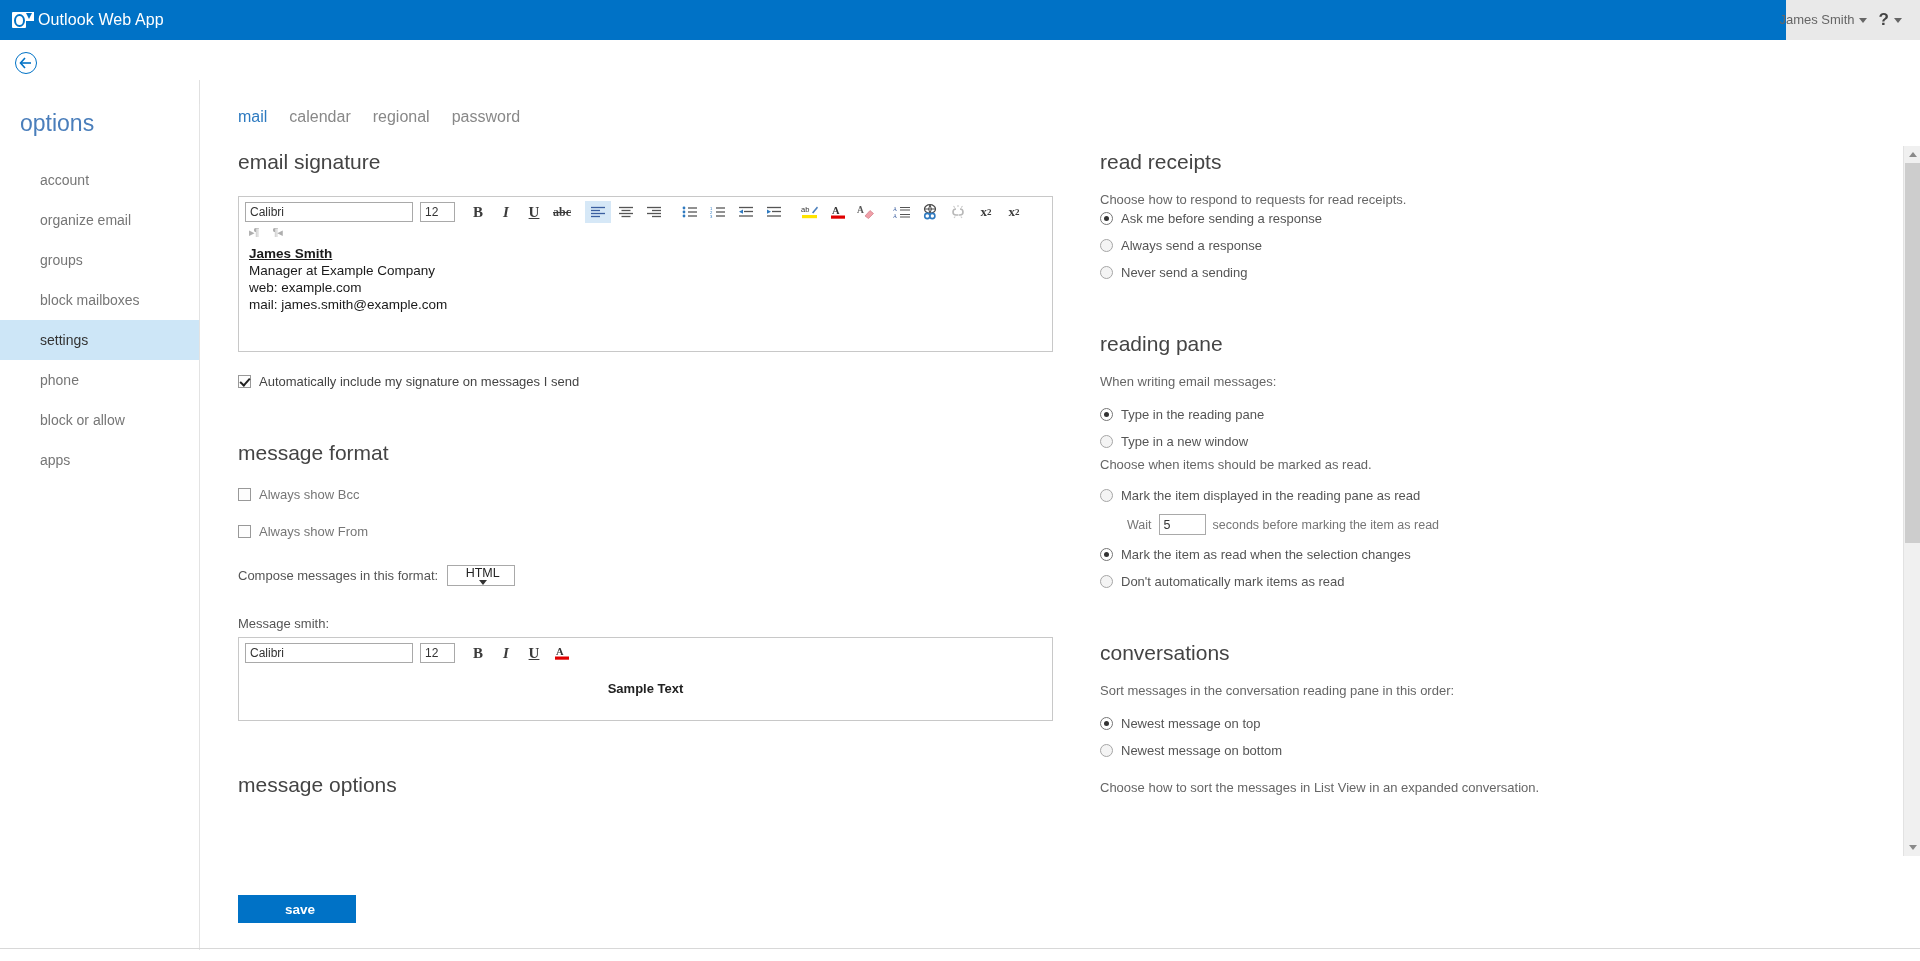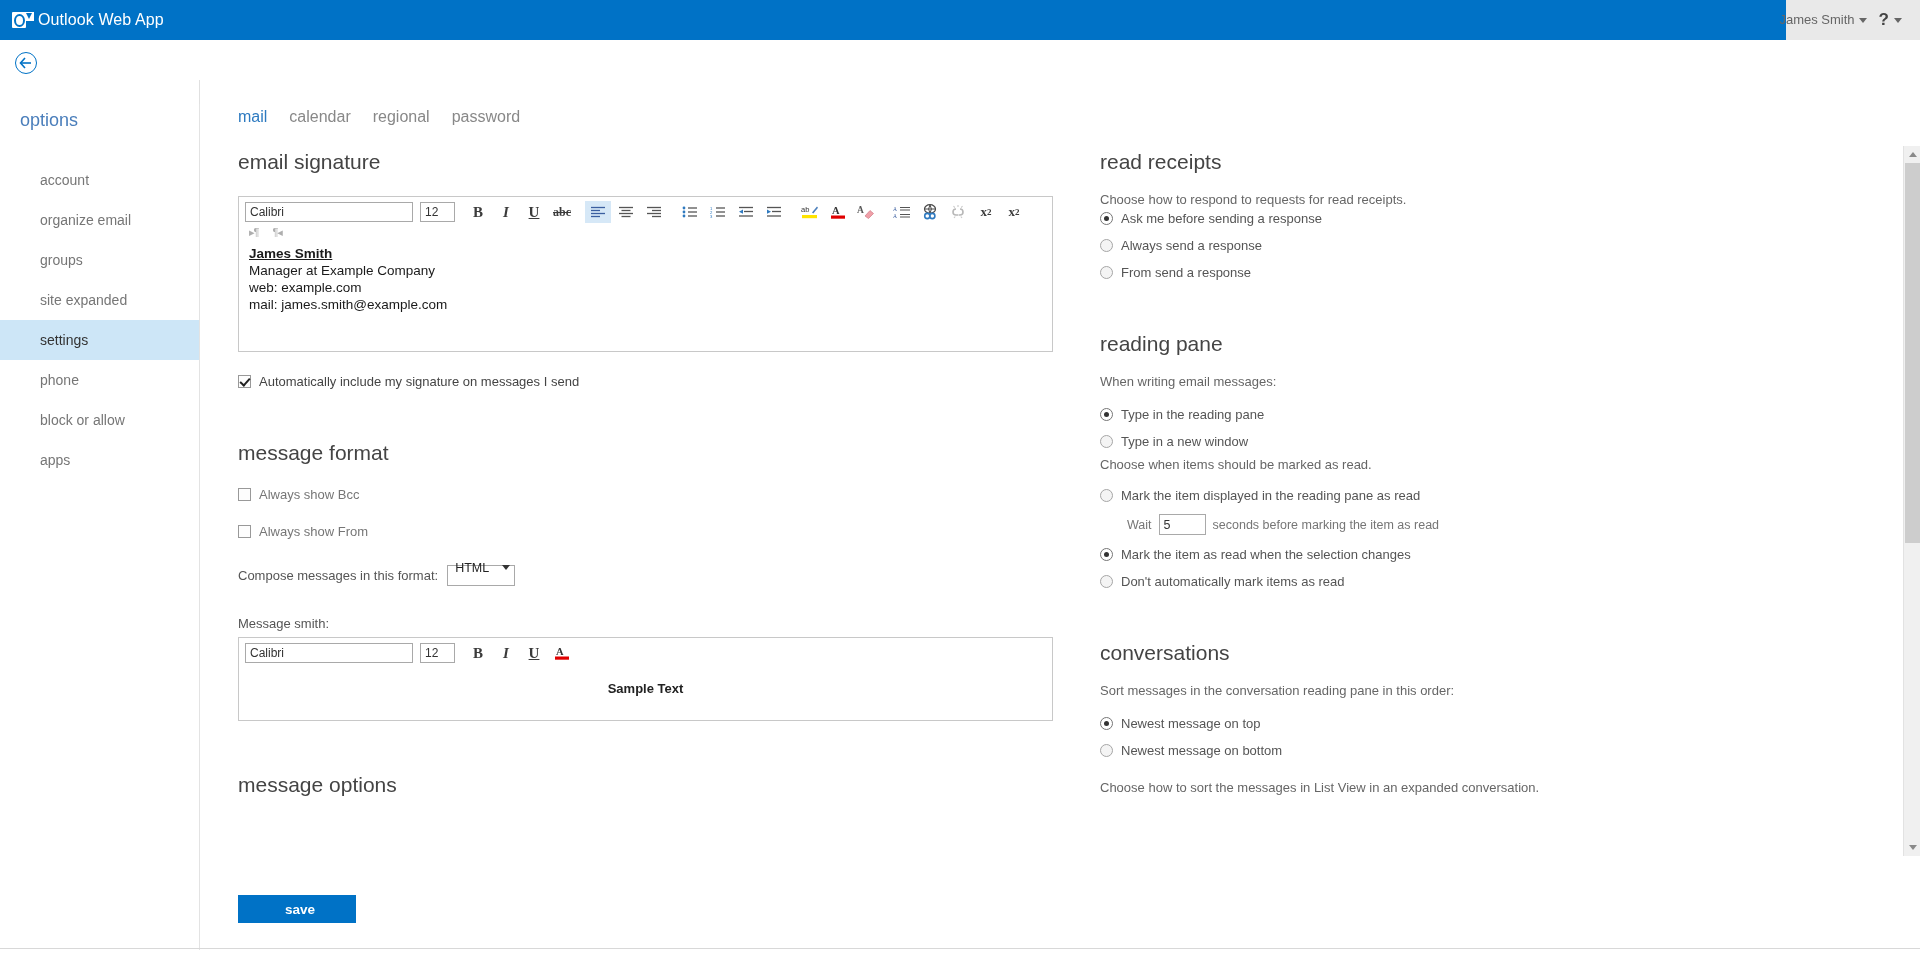--- a/index.html
+++ b/index.html
@@ -87,21 +87,21 @@
 
   
   .leftnav {
     position: absolute; left: 0; top: 80px;
     width: 200px; height: 870px;
     background: #ffffff;
     border-right: 1px solid #e0e0e0;
   }
   .options-title {
     position: absolute; left: 20px; top: 30px;
-    font-size: 18px; color: #4a7ebb; font-weight: 400;
+    font-size: 23px; color: #4a7ebb; font-weight: 400;
   }
   .nav-list { position: absolute; top: 80px; left: 0; width: 199px; }
   .nav-item {
     height: 40px; line-height: 40px;
     padding-left: 40px;
     font-size: 14px; color: #767676;
     cursor: pointer;
   }
   .nav-item.selected {
     background: #cde6f7;
@@ -213,21 +213,21 @@
 
   .para { font-size: 13px; color: #666666; }
 
   
   .sel-row { display: flex; align-items: center; gap: 9px; margin-top: 26px; }
   .sel-label { font-size: 13px; color: #555555; }
   .fake-select {
     width: 68px; height: 21px; border: 1px solid #a9a9a9;
     background: #ffffff; font-size: 12.5px; color: #222;
     display: flex; align-items: center; justify-content: space-between;
-    padding: 0 4px 16px 7px; cursor: pointer;
+    padding: 0 4px 16px 7px; cursor: pointer; flex-direction: column;
   }
   .sel-caret {
     width: 0; height: 0;
     border-left: 4px solid transparent;
     border-right: 4px solid transparent;
     border-top: 5px solid #333333;
   }
 
   .msgfont-label { font-size: 13px; color: #555555; margin: 30px 0 6px 0; }
   .sample-box {
@@ -324,21 +324,21 @@
     <line x1="1.8" y1="6" x2="12" y2="6" stroke="#0072c6" stroke-width="1.6"></line>
   </svg>
 </div>
 
 <div class="leftnav">
   <div class="options-title">options</div>
   <div class="nav-list">
     <div class="nav-item">account</div>
     <div class="nav-item">organize email</div>
     <div class="nav-item">groups</div>
-    <div class="nav-item">site expanded</div>
+    <div class="nav-item">block mailboxes</div>
     <div class="nav-item selected">settings</div>
     <div class="nav-item">phone</div>
     <div class="nav-item">block or allow</div>
     <div class="nav-item">apps</div>
   </div>
 </div>
 <div class="divider-v"></div>
 
 <div class="tabs">
   <span class="tab active">mail</span>
@@ -552,21 +552,21 @@
   <div class="r-row" style="margin-top:4px">
     <span class="radio on"></span>
     <span class="r-label">Ask me before sending a response</span>
   </div>
   <div class="r-row">
     <span class="radio"></span>
     <span class="r-label">Always send a response</span>
   </div>
   <div class="r-row">
     <span class="radio"></span>
-    <span class="r-label">From send a response</span>
+    <span class="r-label">Never send a sending</span>
   </div>
 
   <div class="gap-lg"></div>
   <div class="gap-md"></div>
 
   <div class="section-h tight">reading pane</div>
   <div class="para">When writing email messages:</div>
 
   <div class="r-row" style="margin-top:18px">
     <span class="radio on"></span>

